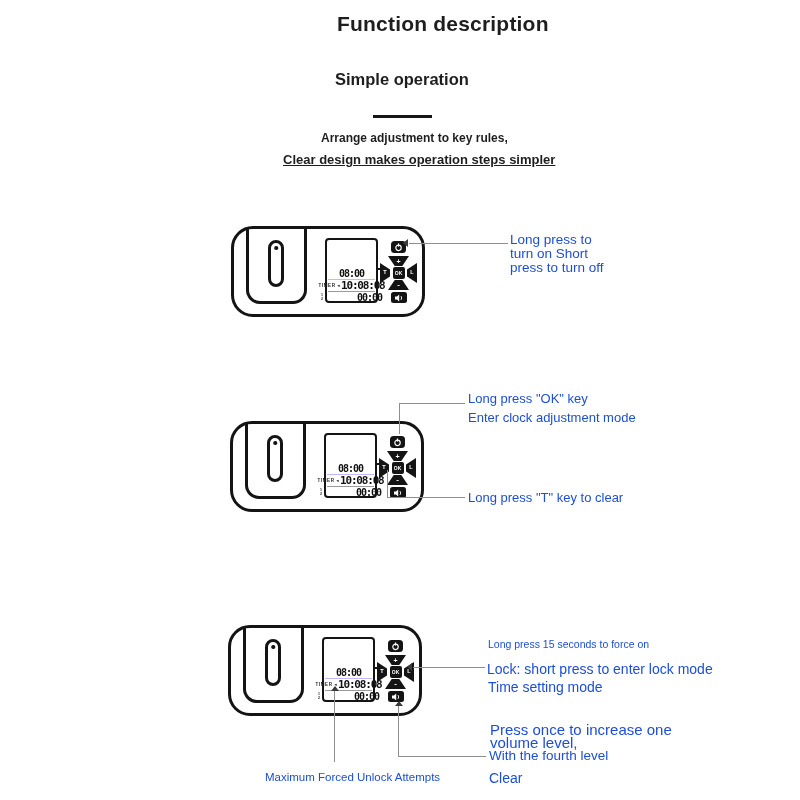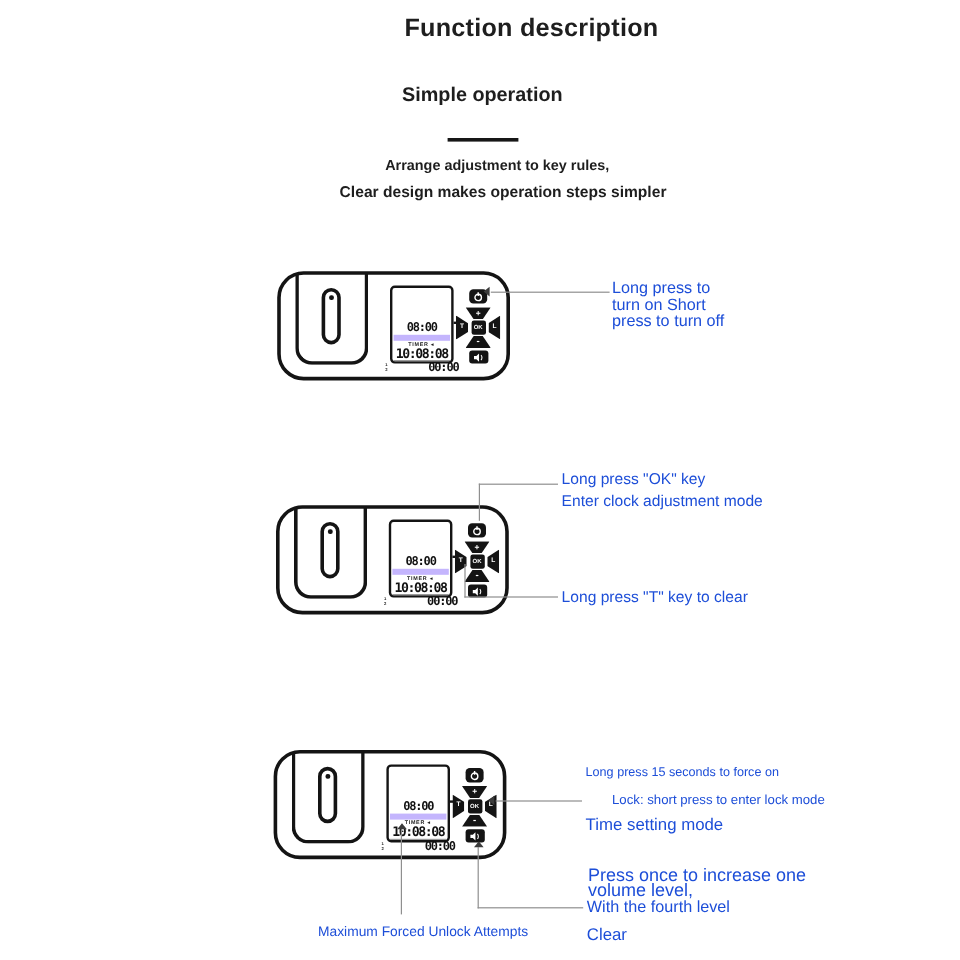--- a/index.html
+++ b/index.html
@@ -6,44 +6,44 @@
   body{width:800px;height:800px;position:relative;background:#fff;overflow:hidden;
        font-family:"Liberation Sans",sans-serif;color:#1e1e1e;}
   .abs{position:absolute;}
   .b{font-weight:bold;white-space:pre-line;}
 
   
   .title{left:337px;top:12px;font-size:21px;letter-spacing:.2px;}
   .subtitle{left:335px;top:70px;font-size:16.5px;}
   .divider{left:373px;top:115px;width:59px;height:2.5px;background:#161616;}
   .intro1{left:321px;top:131px;font-size:12px;}
-  .intro2{left:283px;top:152px;font-size:13px;}
+  .intro2{left:283px;top:152px;font-size:13px;text-decoration:underline;}
 
   
   .device{position:absolute;width:194px;height:91px;border:3.5px solid #141414;
           border-radius:22px;background:#fff;box-sizing:border-box;}
   .d1{left:231px;top:226px;} .d2{left:230px;top:421px;} .d3{left:228px;top:625px;}
   .stand{position:absolute;left:12px;top:-1px;width:55px;height:73px;
          border:3.5px solid #141414;border-top:none;border-radius:0 0 14px 14px;}
   .slot{position:absolute;left:34px;top:11px;width:10px;height:41px;
         border:3px solid #141414;border-radius:8px;}
   .slot .dot{position:absolute;left:50%;top:3px;transform:translateX(-50%);
         width:3.5px;height:3.5px;background:#141414;border-radius:50%;}
 
   .lcd{position:absolute;left:91px;top:9px;width:47px;height:61px;
        border:2.5px solid #141414;border-radius:4px;background:#fff;
        display:flex;flex-direction:column;padding:0 1px;}
   .lcd-row{display:flex;align-items:center;justify-content:center;}
   .seg{font-family:"DejaVu Sans Mono",monospace;font-weight:bold;color:#111;}
-  .r1{height:19px;gap:13px;border-bottom:5px solid #c4b5fd;margin-top:28px;}
+  .r1{height:19px;gap:13px;border-bottom:1px solid #c4b5fd;margin-top:28px;}
   .r1 .seg{font-size:10px;letter-spacing:-1px;}
   .tm{width:3px;height:6px;background:#141414;border-radius:1px;}
   .batt{width:4.5px;height:8px;background:#141414;position:relative;border-radius:1px;}
   .batt:before{content:"";position:absolute;left:1px;top:-1.5px;width:2.5px;height:1.5px;background:#141414;}
-  .r2{height:25px;flex-direction:column;justify-content:center;border-bottom:1px solid #9a9a9a;}
+  .r2{height:25px;flex-direction:row;justify-content:center;border-bottom:1px solid #9a9a9a;}
   .timer-lab{font-size:4.5px;font-weight:bold;letter-spacing:.6px;line-height:5px;}
   .spk-sm{font-size:4px;margin-left:1px;}
   .r2 .seg{font-size:11px;letter-spacing:-1.2px;line-height:11px;}
   .r3{height:15px;gap:2px;}
   .tiny-idx{font-size:3.5px;line-height:3.5px;font-weight:bold;}
   .r3 .seg{font-size:10px;letter-spacing:-1px;margin-left:32px;}
 
   .btnblk{position:absolute;background:#141414;display:flex;align-items:center;justify-content:center;}
   .power{left:157px;top:12px;width:15px;height:12px;border-radius:3.5px;}
   .mute{left:157px;top:63px;width:16px;height:11px;border-radius:2.5px;}
@@ -70,21 +70,21 @@
   .arr-left{border:4px solid transparent;border-right:5px solid #3b3b3b;border-left:none;}
   .arr-up{border:4px solid transparent;border-bottom:5px solid #3b3b3b;border-top:none;}
 
   
   .ann{position:absolute;font-weight:normal;color:#1d4ed8;white-space:pre-line;z-index:4;}
   .ann-power{left:510px;top:233px;font-size:13.5px;line-height:14px;}
   .ann-ok1{left:468px;top:391px;font-size:13px;}
   .ann-ok2{left:468px;top:410px;font-size:13px;}
   .ann-t{left:468px;top:490px;font-size:13px;}
   .ann-force{left:488px;top:638px;font-size:10.5px;}
-  .ann-lock{left:487px;top:661px;font-size:11px;margin-left:23px;}
+  .ann-lock{left:487px;top:661px;font-size:14px;}
   .ann-time{left:488px;top:679px;font-size:14px;}
   .ann-vol{left:490px;top:724px;font-size:15px;line-height:12.5px;}
   .ann-fourth{left:489px;top:748px;font-size:13.5px;}
   .ann-mute{left:489px;top:770px;font-size:14px;}
   .ann-max{left:265px;top:771px;font-size:11.5px;}
 </style>
 </head>
 <body>
 
 <div class="abs b title">Function description</div>

